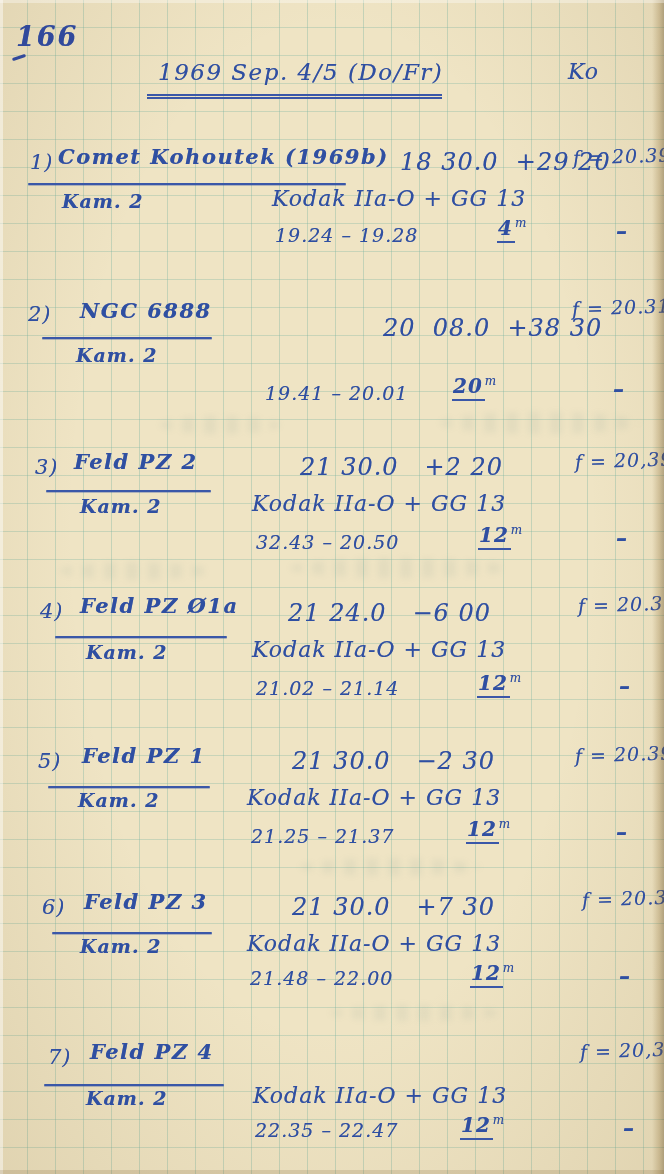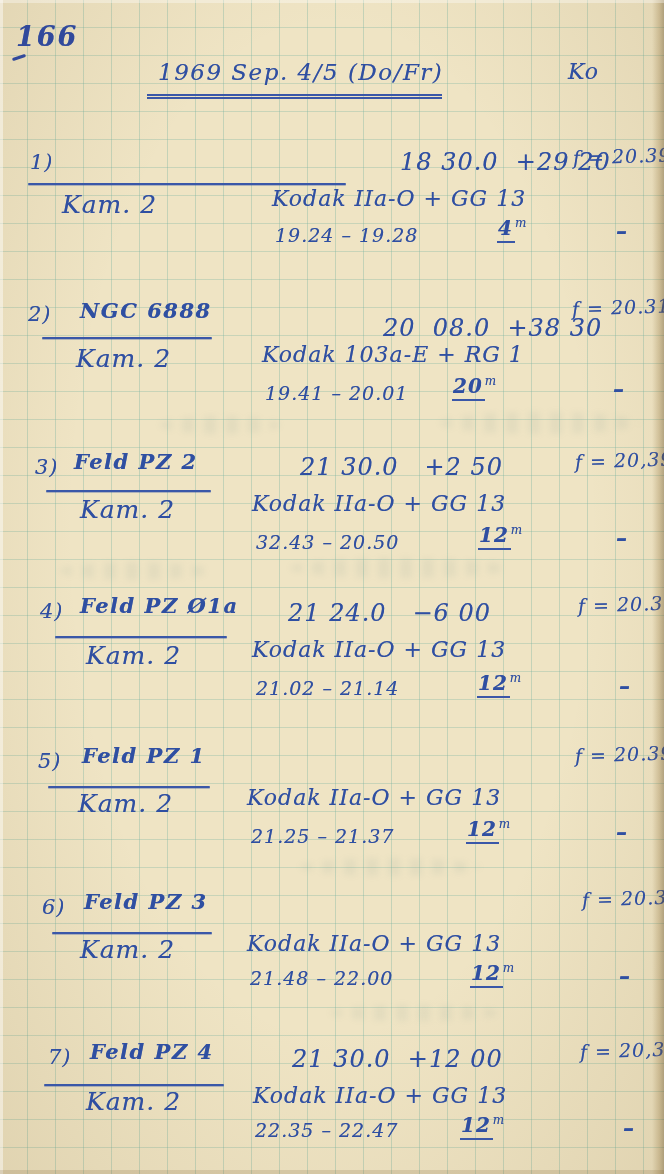--- a/index.html
+++ b/index.html
@@ -38,21 +38,21 @@
   .pagenum-tick{position:absolute;width:14px;height:3px;background:#31499c;transform:rotate(-18deg);border-radius:2px;}
   .title{font-size:23px;letter-spacing:1.5px;}
   .title-uline{position:absolute;height:6px;border-bottom:5px double #3a57a8;}
   .observer{font-size:22px;}
   .entry{position:absolute;left:0;width:664px;height:120px;}
   .num{font-size:21px;}
   .name{font-size:21px;font-weight:bold;letter-spacing:1.5px;}
   .uline{position:absolute;height:2px;background:#3a57a8;border-radius:1px;box-shadow:0 1px 0 rgba(58,87,168,.35);}
   .coords{font-size:24px;}
   .fval{font-size:19px;transform:rotate(-2deg);}
-  .cam{font-size:25px;}
+  .cam{font-size:19px;font-weight:bold;}
   .film{font-size:22px;}
   .time{font-size:19px;}
   .exp{font-size:20px;font-weight:bold;}
   .exp .expnum{border-bottom:2px solid #3a57a8;padding:0 2px 1px 1px;}
   .exp sup{font-size:12px;font-weight:normal;}
   .dash{font-size:22px;font-weight:bold;letter-spacing:0;}
   .smudge{
     position:absolute;pointer-events:none;opacity:.5;filter:blur(3px);border-radius:50%;
     background:repeating-linear-gradient(90deg, rgba(120,150,138,.20) 0 12px, transparent 12px 22px);
   }
@@ -72,48 +72,48 @@
 
   <span class="hw pagenum" style="left:16px;top:22px">166</span>
   <div class="pagenum-tick" style="left:12px;top:56px"></div>
 
   <span class="hw title" style="left:158px;top:60px">1969 Sep. 4/5 (Do/Fr)</span>
   <div class="title-uline" style="left:147px;top:88px;width:295px"></div>
   <span class="hw observer" style="left:568px;top:60px">Ko</span>
 
   <div class="entry" style="top:145px">
     <span class="hw num" style="left:30px;top:6px">1)</span>
+    <span class="hw name" style="left:58px;top:0px">Comet Kohoutek (1969b)</span>
     <div class="uline" style="left:28px;top:38px;width:318px"></div>
     <span class="hw coords" style="left:400px;top:4px">18 30.0  +29 20</span>
     <span class="hw fval" style="left:573px;top:1px">f = 20.39</span>
     <span class="hw cam" style="left:62px;top:46px">Kam. 2</span>
     <span class="hw film" style="left:272px;top:42px">Kodak IIa-O + GG 13</span>
     <span class="hw time" style="left:275px;top:80px">19.24 – 19.28</span>
     <span class="hw exp" style="left:497px;top:72px"><span class="expnum">4</span><sup>m</sup></span>
     <span class="hw dash" style="left:616px;top:74px">–</span>
   </div>
 
   <div class="entry" style="top:297px">
     <span class="hw num" style="left:28px;top:6px">2)</span>
     <span class="hw name" style="left:80px;top:2px">NGC 6888</span>
     <div class="uline" style="left:42px;top:40px;width:170px"></div>
     <span class="hw coords" style="left:383px;top:18px">20  08.0  +38 30</span>
     <span class="hw fval" style="left:572px;top:0px">f = 20.31</span>
     <span class="hw cam" style="left:76px;top:48px">Kam. 2</span>
-    <span class="hw film" style="left:262px;top:46px">Kodak 103a-E + RG 1</span>
     <span class="hw time" style="left:265px;top:86px">19.41 – 20.01</span>
     <span class="hw exp" style="left:452px;top:78px"><span class="expnum">20</span><sup>m</sup></span>
     <span class="hw dash" style="left:613px;top:80px">–</span>
   </div>
 
   <div class="entry" style="top:448px">
     <span class="hw num" style="left:35px;top:8px">3)</span>
     <span class="hw name" style="left:74px;top:2px">Feld PZ 2</span>
     <div class="uline" style="left:46px;top:42px;width:165px"></div>
-    <span class="hw coords" style="left:300px;top:6px">21 30.0   +2 50</span>
+    <span class="hw coords" style="left:300px;top:6px">21 30.0   +2 20</span>
     <span class="hw fval" style="left:575px;top:2px">f = 20,39</span>
     <span class="hw cam" style="left:80px;top:48px">Kam. 2</span>
     <span class="hw film" style="left:252px;top:44px">Kodak IIa-O + GG 13</span>
     <span class="hw time" style="left:256px;top:84px">32.43 – 20.50</span>
     <span class="hw exp" style="left:478px;top:76px"><span class="expnum">12</span><sup>m</sup></span>
     <span class="hw dash" style="left:616px;top:78px">–</span>
   </div>
 
   <div class="entry" style="top:592px">
     <span class="hw num" style="left:40px;top:8px">4)</span>
@@ -125,45 +125,46 @@
     <span class="hw film" style="left:252px;top:46px">Kodak IIa-O + GG 13</span>
     <span class="hw time" style="left:256px;top:86px">21.02 – 21.14</span>
     <span class="hw exp" style="left:477px;top:80px"><span class="expnum">12</span><sup>m</sup></span>
     <span class="hw dash" style="left:619px;top:82px">–</span>
   </div>
 
   <div class="entry" style="top:742px">
     <span class="hw num" style="left:38px;top:8px">5)</span>
     <span class="hw name" style="left:82px;top:2px">Feld PZ 1</span>
     <div class="uline" style="left:48px;top:44px;width:162px"></div>
+    <span class="hw coords" style="left:292px;top:6px">21 30.0   −2 30</span>
     <span class="hw fval" style="left:575px;top:2px">f = 20.39</span>
     <span class="hw cam" style="left:78px;top:48px">Kam. 2</span>
     <span class="hw film" style="left:247px;top:44px">Kodak IIa-O + GG 13</span>
     <span class="hw time" style="left:251px;top:84px">21.25 – 21.37</span>
     <span class="hw exp" style="left:466px;top:76px"><span class="expnum">12</span><sup>m</sup></span>
     <span class="hw dash" style="left:616px;top:78px">–</span>
   </div>
 
   <div class="entry" style="top:888px">
     <span class="hw num" style="left:42px;top:8px">6)</span>
     <span class="hw name" style="left:84px;top:2px">Feld PZ 3</span>
     <div class="uline" style="left:52px;top:44px;width:160px"></div>
+    <span class="hw coords" style="left:292px;top:6px">21 30.0   +7 30</span>
     <span class="hw fval" style="left:582px;top:0px">f = 20.39</span>
     <span class="hw cam" style="left:80px;top:48px">Kam. 2</span>
     <span class="hw film" style="left:247px;top:44px">Kodak IIa-O + GG 13</span>
     <span class="hw time" style="left:250px;top:80px">21.48 – 22.00</span>
     <span class="hw exp" style="left:470px;top:74px"><span class="expnum">12</span><sup>m</sup></span>
     <span class="hw dash" style="left:619px;top:76px">–</span>
   </div>
 
   <div class="entry" style="top:1038px">
     <span class="hw num" style="left:48px;top:8px">7)</span>
     <span class="hw name" style="left:90px;top:2px">Feld PZ 4</span>
     <div class="uline" style="left:44px;top:46px;width:180px"></div>
-    <span class="hw coords" style="left:292px;top:8px">21 30.0  +12 00</span>
     <span class="hw fval" style="left:580px;top:2px">f = 20,39</span>
     <span class="hw cam" style="left:86px;top:50px">Kam. 2</span>
     <span class="hw film" style="left:253px;top:46px">Kodak IIa-O + GG 13</span>
     <span class="hw time" style="left:255px;top:82px">22.35 – 22.47</span>
     <span class="hw exp" style="left:460px;top:76px"><span class="expnum">12</span><sup>m</sup></span>
     <span class="hw dash" style="left:623px;top:78px">–</span>
   </div>
 
   <div class="edge-right"></div>
   <div class="edge-left"></div>

